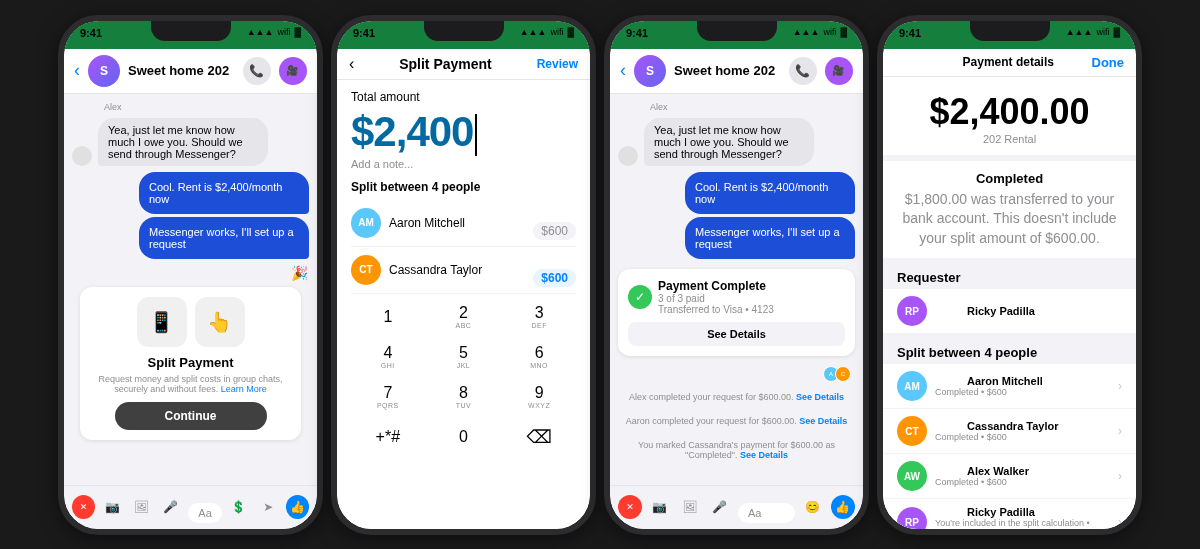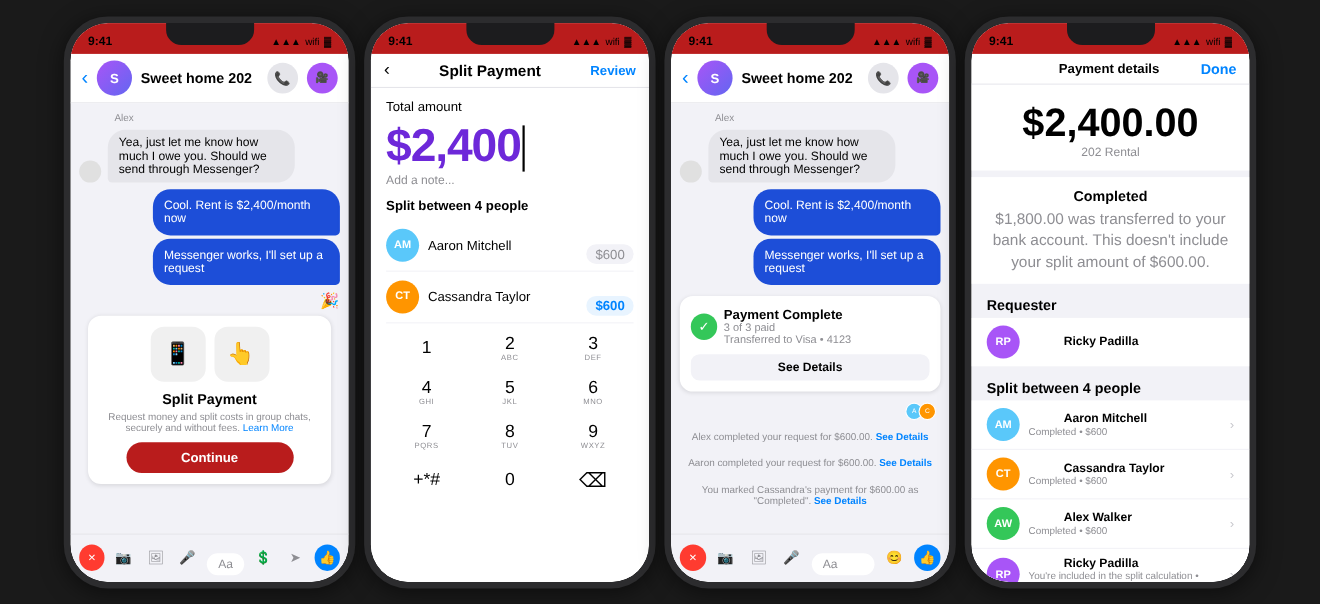--- a/index.html
+++ b/index.html
@@ -32,24 +32,24 @@
     .phone-screen {
       width: 100%;
       height: 100%;
       background: #fff;
       border-radius: 34px;
       overflow: hidden;
       display: flex;
       flex-direction: column;
     }
     .notch-bar {
-      background: #b91c1c;
+      background: #15803d;
       display: flex;
       justify-content: space-between;
-      align-items: center;
+      align-items: flex-start;
       padding: 6px 16px 0;
       height: 28px;
       position: relative;
     }
     .notch-bar .time {
       font-size: 11px;
       font-weight: 700;
       color: #000;
     }
     .notch-bar .status-icons {
@@ -184,21 +184,21 @@
       width: 50px; height: 50px;
       background: #f0f0f0;
       border-radius: 12px;
       display: flex; align-items: center; justify-content: center;
       font-size: 20px;
     }
     .p1-split-title { font-size: 13px; font-weight: 700; color: #000; }
     .p1-split-desc { font-size: 9px; color: #8e8e93; text-align: center; }
     .p1-learn { color: #0084ff; text-decoration: none; }
     .p1-continue-btn {
-      background: #b91c1c;
+      background: #404040;
       color: #fff;
       border-radius: 20px;
       padding: 7px 50px;
       font-size: 12px;
       font-weight: 600;
       margin-top: 4px;
     }
 
     
     .p2-header {
@@ -213,21 +213,21 @@
     .p2-title { font-size: 14px; font-weight: 700; }
     .p2-review { color: #0084ff; font-size: 12px; font-weight: 600; }
     .p2-content {
       flex: 1;
       background: #fff;
       padding: 10px 14px;
       overflow: hidden;
     }
     .p2-total-label { font-size: 12px; color: #000; font-weight: 500; margin-bottom: 4px; }
     .p2-amount {
-      font-size: 42px; font-weight: 700; color: #6d28d9;
+      font-size: 42px; font-weight: 700; color: #0369a1;
       letter-spacing: -1px;
       display: flex; align-items: flex-end;
       margin-bottom: 2px;
     }
     .p2-cursor {
       display: inline-block;
       width: 2px; height: 42px;
       background: #000;
       margin-left: 2px;
       animation: blink 1s step-end infinite;

